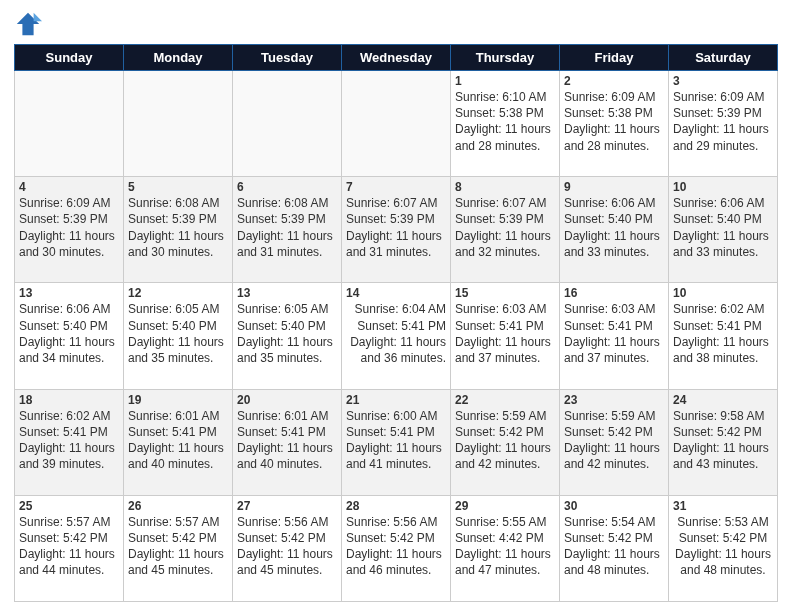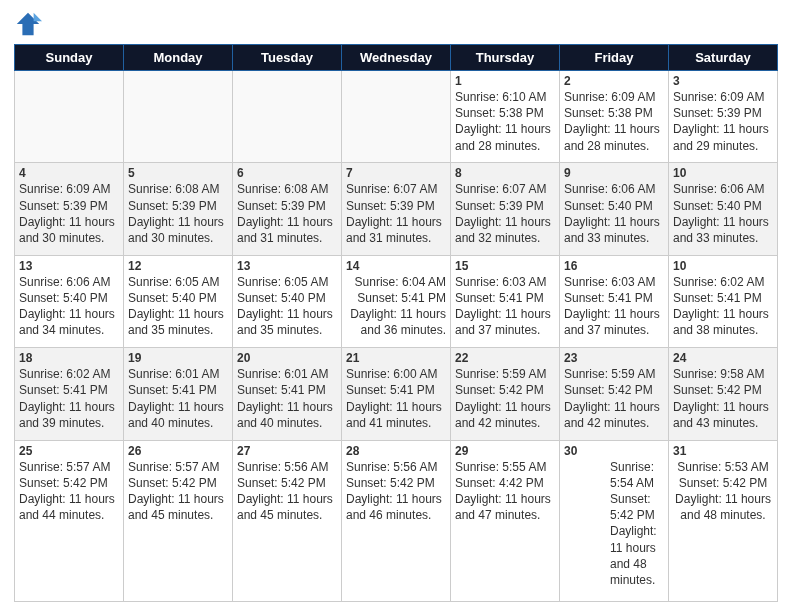--- a/index.html
+++ b/index.html
@@ -342,21 +342,21 @@
           </td>
           <td>
             <span class="day-number">29</span>
             <div class="day-info" style="white-space: pre-line;">Sunrise: 5:55 AM
 Sunset: 4:42 PM
 Daylight: 11 hours
 and 47 minutes.</div>
           </td>
           <td>
             <span class="day-number">30</span>
-            <div class="day-info" style="white-space: pre-line; margin-left: 46px;">Sunrise: 5:54 AM
+            <div class="day-info" style="white-space: pre-line;">Sunrise: 5:54 AM
 Sunset: 5:42 PM
 Daylight: 11 hours
 and 48 minutes.</div>
           </td>
           <td>
             <span class="day-number">31</span>
             <div class="day-info" style="white-space: pre-line; text-align: center;">Sunrise: 5:53 AM
 Sunset: 5:42 PM
 Daylight: 11 hours
 and 48 minutes.</div>

